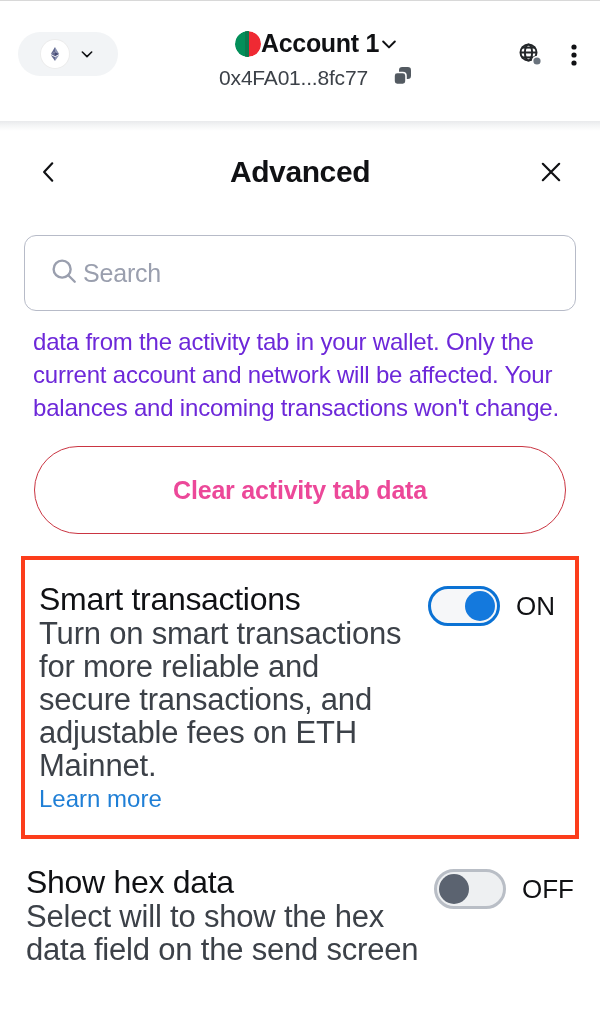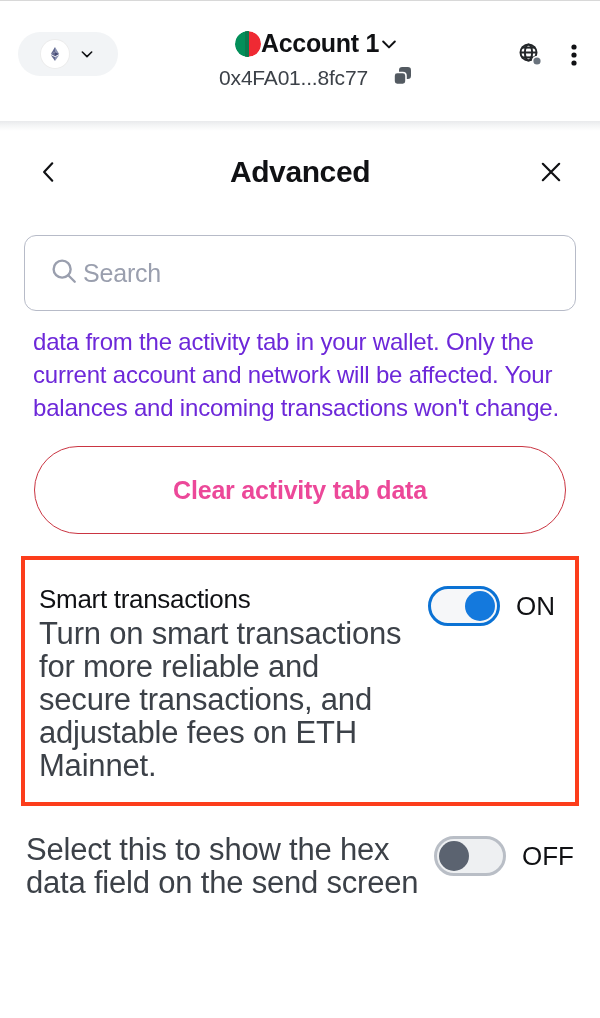--- a/index.html
+++ b/index.html
@@ -232,21 +232,21 @@
     padding: 26px 26px 22px 26px;
     gap: 14px;
   }
   .setting-row.highlighted {
     border: 4px solid #fc3d1b;
     margin: 22px 21px 0 21px;
     padding: 22px 20px 20px 14px;
   }
   .setting-text { flex: 1 1 auto; min-width: 0; }
   .setting-title {
-    font-size: 26px;
+    font-size: 32px;
     color: #101114;
     letter-spacing: -0.3px;
     line-height: 34px;
   }
   .setting-desc {
     font-size: 31px;
     line-height: 33px;
     color: #3c4148;
     letter-spacing: -0.2px;
     margin-top: 1px;
@@ -421,32 +421,34 @@
     <div class="content">
 
       <p class="paragraph">data from the activity tab in your wallet. Only the current account and network will be affected. Your balances and incoming transactions won't change.</p>
 
       <button class="danger-btn">Clear activity tab data</button>
 
       <div class="setting-row highlighted">
         <div class="setting-text">
           <div class="setting-title">Smart transactions</div>
           <div class="setting-desc">Turn on smart transactions for more reliable and secure transactions, and adjustable fees on ETH Mainnet.</div>
+          <a class="learn-more">Learn more</a>
         </div>
         <div class="toggle-area">
           <div class="toggle on">
             <span class="knob"></span>
           </div>
           <span class="toggle-label">ON</span>
         </div>
       </div>
 
       <div class="setting-row">
         <div class="setting-text">
-          <div class="setting-desc">Select this to show the hex data field on the send screen</div>
+          <div class="setting-title">Show hex data</div>
+          <div class="setting-desc">Select will to show the hex data field on the send screen</div>
         </div>
         <div class="toggle-area">
           <div class="toggle off">
             <span class="knob"></span>
           </div>
           <span class="toggle-label">OFF</span>
         </div>
       </div>
 
     </div>

